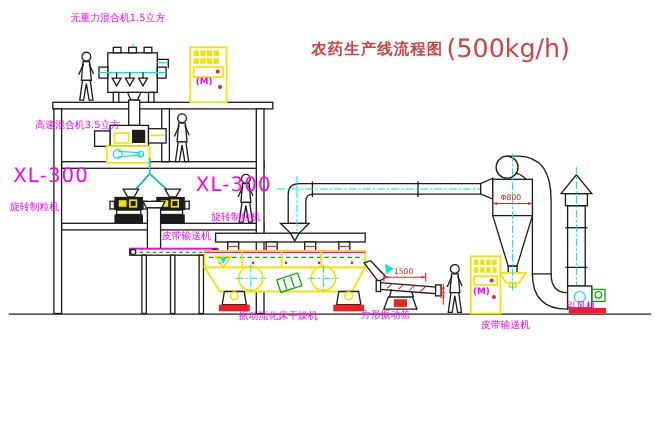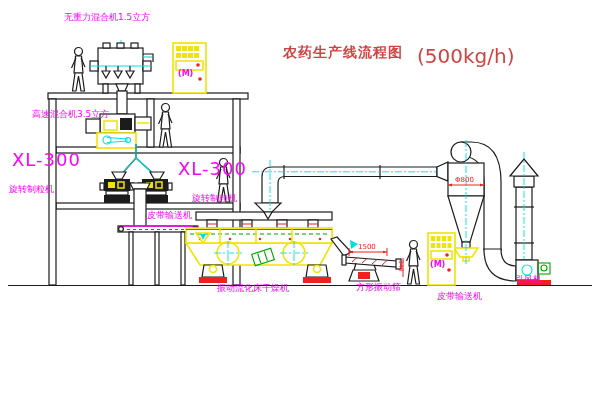--- a/index.html
+++ b/index.html
@@ -23,23 +23,23 @@
   .r{stroke:var(--red);stroke-width:1;fill:none}
   .rf{fill:var(--red);stroke:none}
   .g{stroke:var(--green);stroke-width:1.1;fill:none}
   
   .lbl{position:absolute;color:var(--magenta);font-size:9px;line-height:1;white-space:nowrap}
   .xl{position:absolute;color:var(--magenta);font-size:18px;line-height:1;letter-spacing:1px;white-space:nowrap}
   .model{position:absolute;color:var(--magenta);font-size:17px;line-height:1;letter-spacing:.5px;white-space:nowrap}
   .dim{position:absolute;color:var(--red);font-size:7px;line-height:1;white-space:nowrap}
   .dimv{position:absolute;color:var(--red);font-size:6px;line-height:1;writing-mode:vertical-rl;white-space:nowrap}
   .mmark{position:absolute;color:var(--magenta);font-size:8px;font-weight:bold;line-height:1;white-space:nowrap}
-  #title{position:absolute;left:283px;top:44px;display:flex;align-items:flex-start;color:var(--titlered);white-space:nowrap}
+  #title{position:absolute;left:283px;top:32px;display:flex;align-items:center;color:var(--titlered);white-space:nowrap}
   #title .cn{font-size:14px;font-weight:bold;letter-spacing:1px}
-  #title .cap{font-size:20px;margin-left:14px}
+  #title .cap{font-size:23px;margin-left:3px}
 </style>
 </head>
 <body>
 
 <div id="canvas">
 
 <svg width="600" height="403" viewBox="0 0 600 403">
 
   <defs>
     <g id="person">
@@ -318,21 +318,21 @@
 
 <div class="xl" style="left:12px;top:151px">XL-300</div>
 <div class="lbl" style="left:9px;top:185px">旋转制粒机</div>
 <div class="xl" style="left:178px;top:160px">XL-300</div>
 <div class="lbl" style="left:192px;top:194px">旋转制粒机</div>
 
 <div class="lbl" style="left:147px;top:211px">皮带输送机</div>
 
 <div class="lbl" style="left:217px;top:284px">振动流化床干燥机</div>
 
-<div class="lbl" style="left:356px;top:283px">方形振动筛</div>
+<div class="lbl" style="left:328px;top:283px">方形振动筛</div>
 
 <div class="lbl" style="left:437px;top:292px">皮带输送机</div>
 <div class="lbl" style="left:515px;top:275px">引风机</div>
 
 <div class="dim" style="left:358px;top:244px">1500</div>
 <div class="dimv" style="left:398px;top:260px">340</div>
 <div class="dim" style="left:455px;top:177px">Φ800</div>
 
 <div class="mmark" style="left:178px;top:70px">(M)</div>
 <div class="mmark" style="left:430px;top:261px">(M)</div>

